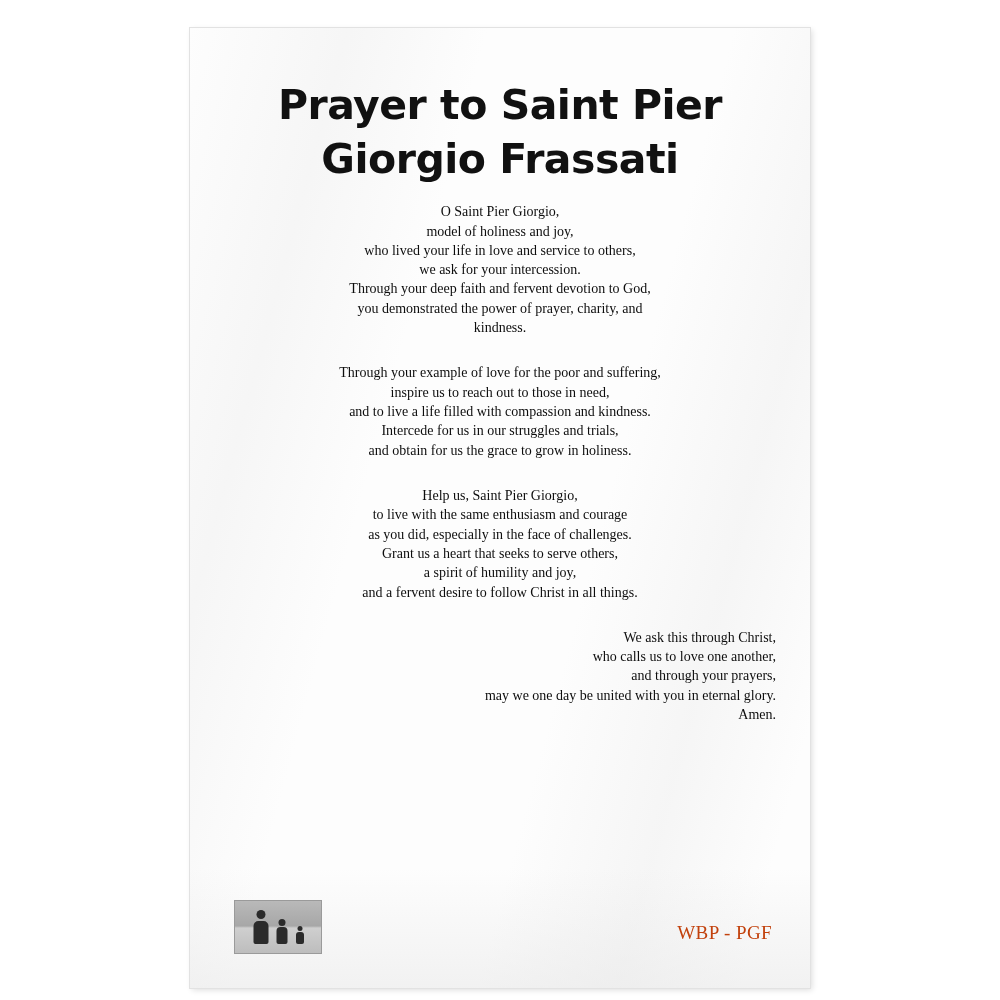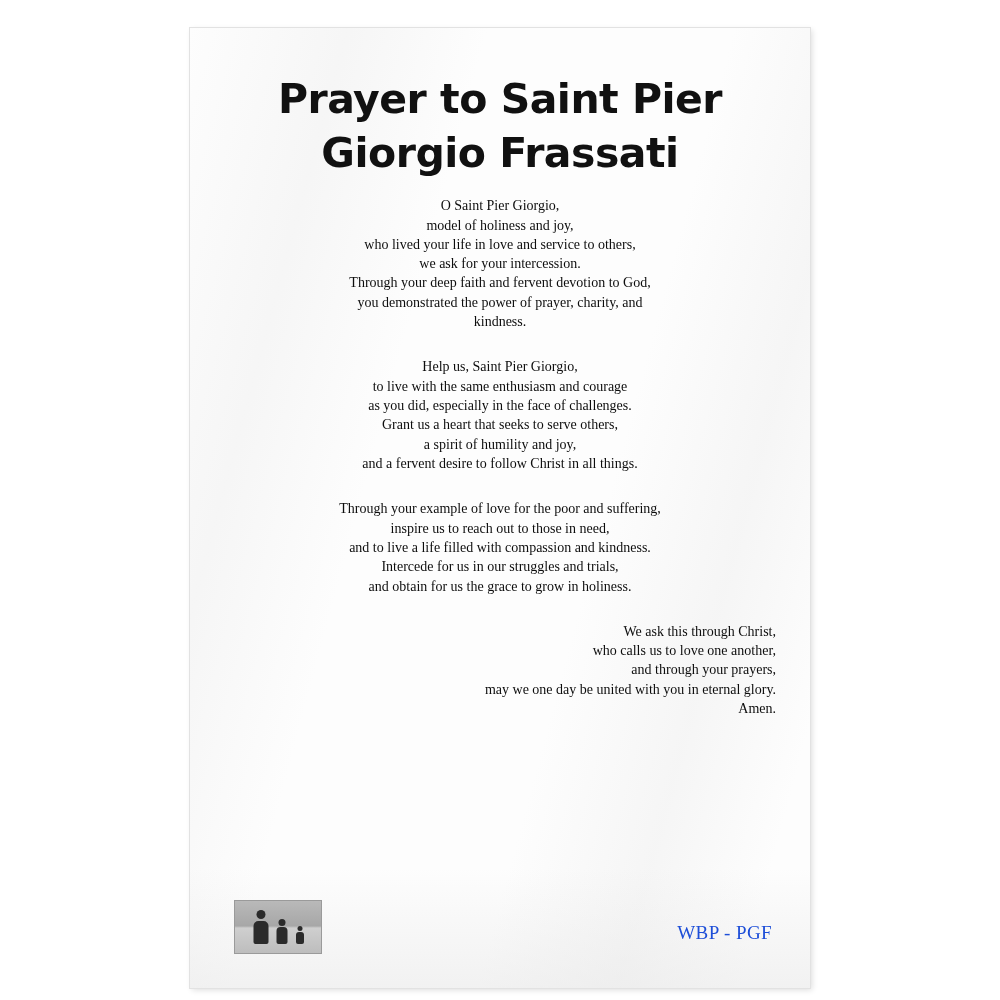--- a/index.html
+++ b/index.html
@@ -59,21 +59,21 @@
     text-align: center;
   }
 
   #title {
     font-family: "DejaVu Sans", sans-serif;
     font-weight: bold;
     font-size: 41px;
     line-height: 1.32;
     color: #111111;
     letter-spacing: -0.5px;
-    margin: 6px 0 16px 0;
+    margin: 12px 0 16px 0;
   }
 
   .stanza {
     font-family: "Liberation Serif", serif;
     font-size: 14px;
     line-height: 1.38;
     color: #0d0d0d;
     margin: 0 0 26px 0;
     white-space: pre-line;
   }
@@ -139,21 +139,21 @@
   .fig.child { width: 9px; height: 18px; }
   .fig.child .head { width: 5px; height: 5px; }
   .fig.child .body { top: 6px; width: 8px; height: 12px; border-radius: 3px 3px 2px 2px; }
 
   #product-code {
     position: absolute;
     right: 38px;
     bottom: 18px;
     font-family: "Liberation Serif", serif;
     font-size: 19px;
-    color: #1d4ed8;
+    color: #c2410c;
     letter-spacing: 0.4px;
   }
 </style>
 </head>
 <body>
 
 <div id="page">
 
   <div id="card">
     <div class="sheen-a"></div>
@@ -162,31 +162,31 @@
     <div id="card-inner">
       <h1 id="title">Prayer to Saint Pier Giorgio Frassati</h1>
 
       <p class="stanza">O Saint Pier Giorgio,
 model of holiness and joy,
 who lived your life in love and service to others,
 we ask for your intercession.
 Through your deep faith and fervent devotion to God,
 you demonstrated the power of prayer, charity, and
 kindness.</p>
+      <p class="stanza">Through your example of love for the poor and suffering,
+inspire us to reach out to those in need,
+and to live a life filled with compassion and kindness.
+Intercede for us in our struggles and trials,
+and obtain for us the grace to grow in holiness.</p>
       <p class="stanza">Help us, Saint Pier Giorgio,
 to live with the same enthusiasm and courage
 as you did, especially in the face of challenges.
 Grant us a heart that seeks to serve others,
 a spirit of humility and joy,
 and a fervent desire to follow Christ in all things.</p>
-      <p class="stanza">Through your example of love for the poor and suffering,
-inspire us to reach out to those in need,
-and to live a life filled with compassion and kindness.
-Intercede for us in our struggles and trials,
-and obtain for us the grace to grow in holiness.</p>
       <p class="stanza">We ask this through Christ,
 who calls us to love one another,
 and through your prayers,
 may we one day be united with you in eternal glory.
 Amen.</p>
     </div>
 
     <div id="card-footer">
       <div id="logo-badge">
         <span class="fig adult">

